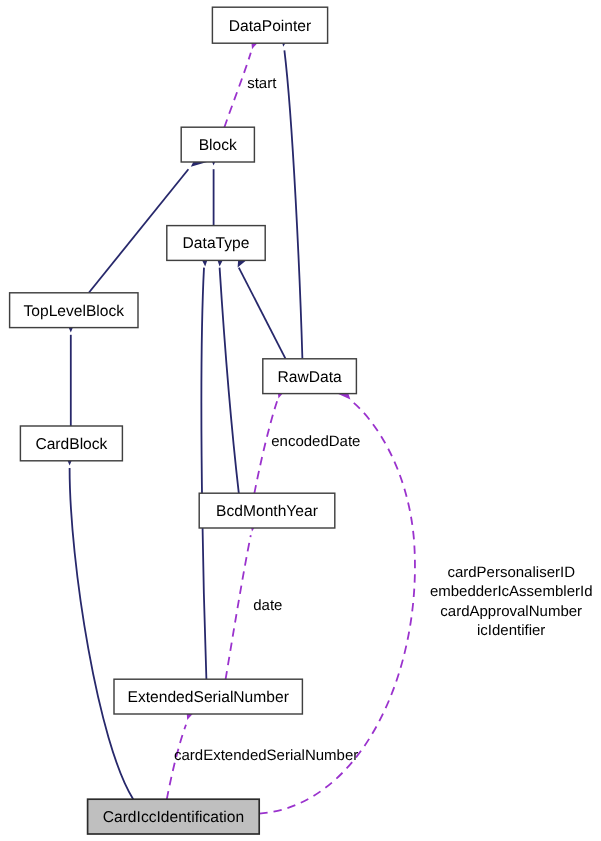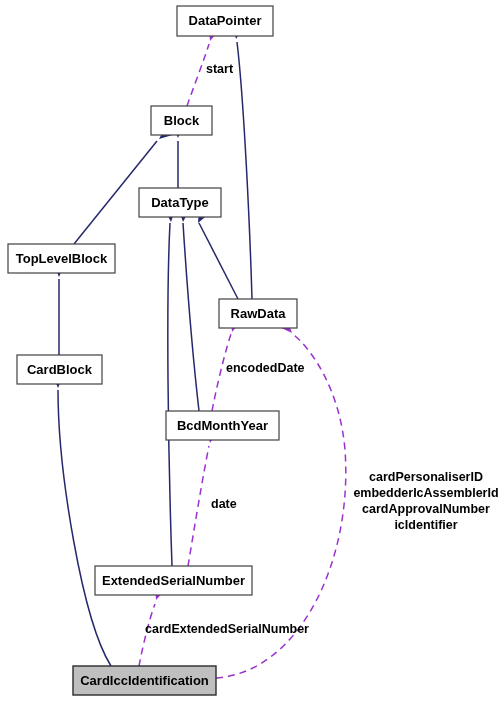--- a/index.html
+++ b/index.html
@@ -11,21 +11,20 @@
   body {
     width: 501px;
     height: 701px;
     font-family: "Liberation Sans", sans-serif;
     overflow: hidden;
   }
   #diagram-root {
     position: relative;
     width: 501px;
     height: 701px;
-    font-weight: bold;
   }
   svg.graph {
     display: block;
     width: 501px;
     height: 701px;
   }
   .node-box {
     fill: #ffffff;
     stroke: #404040;
     stroke-width: 1.2;

